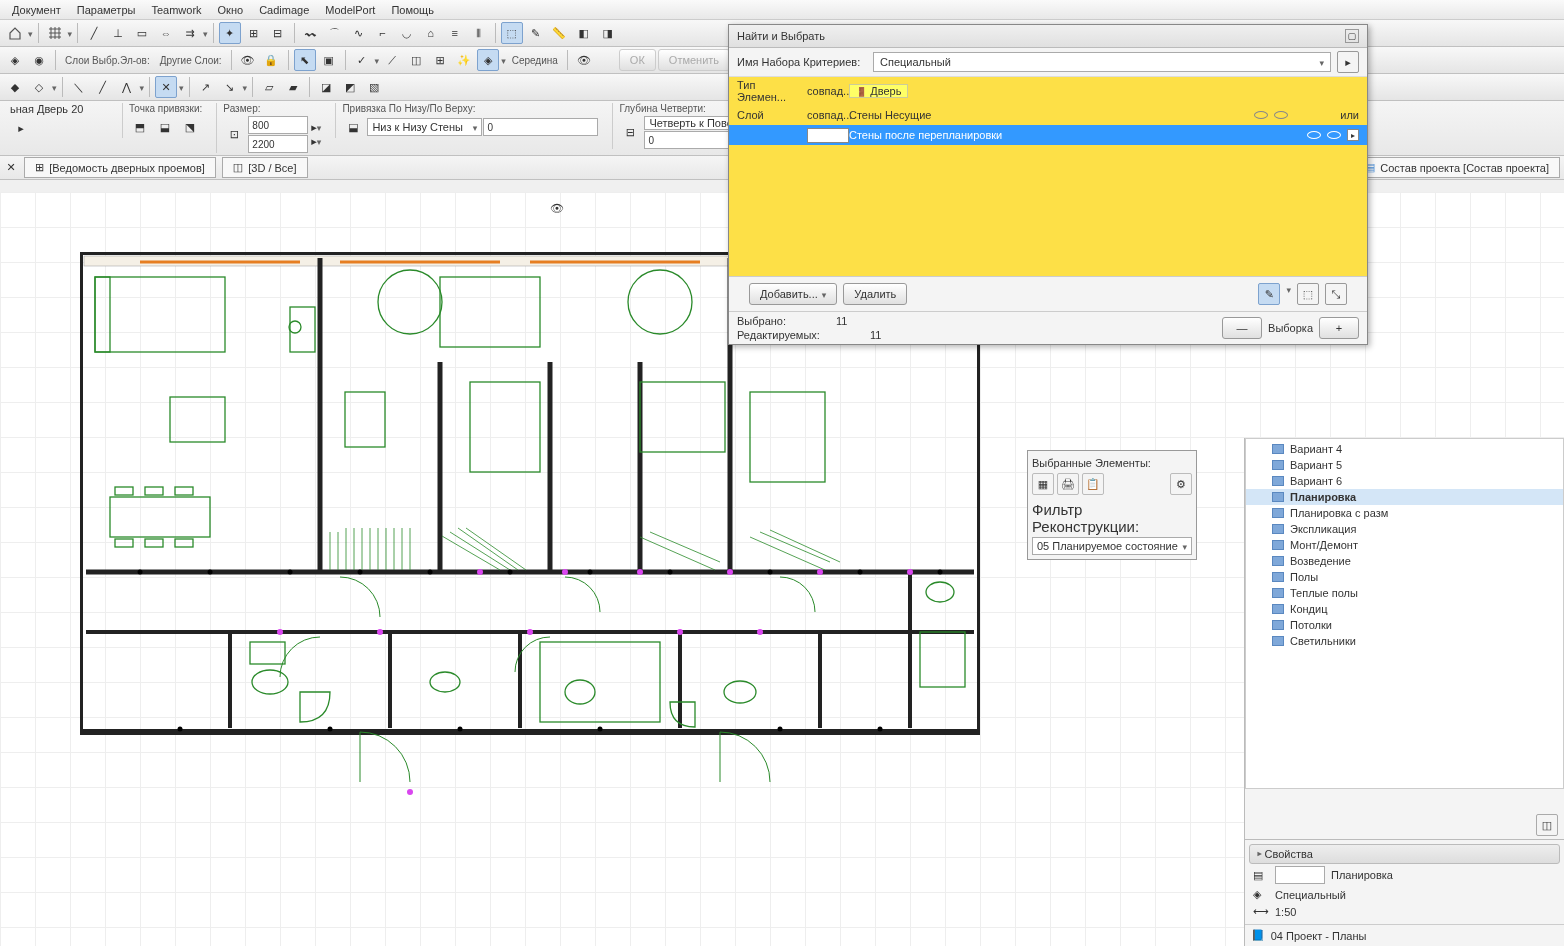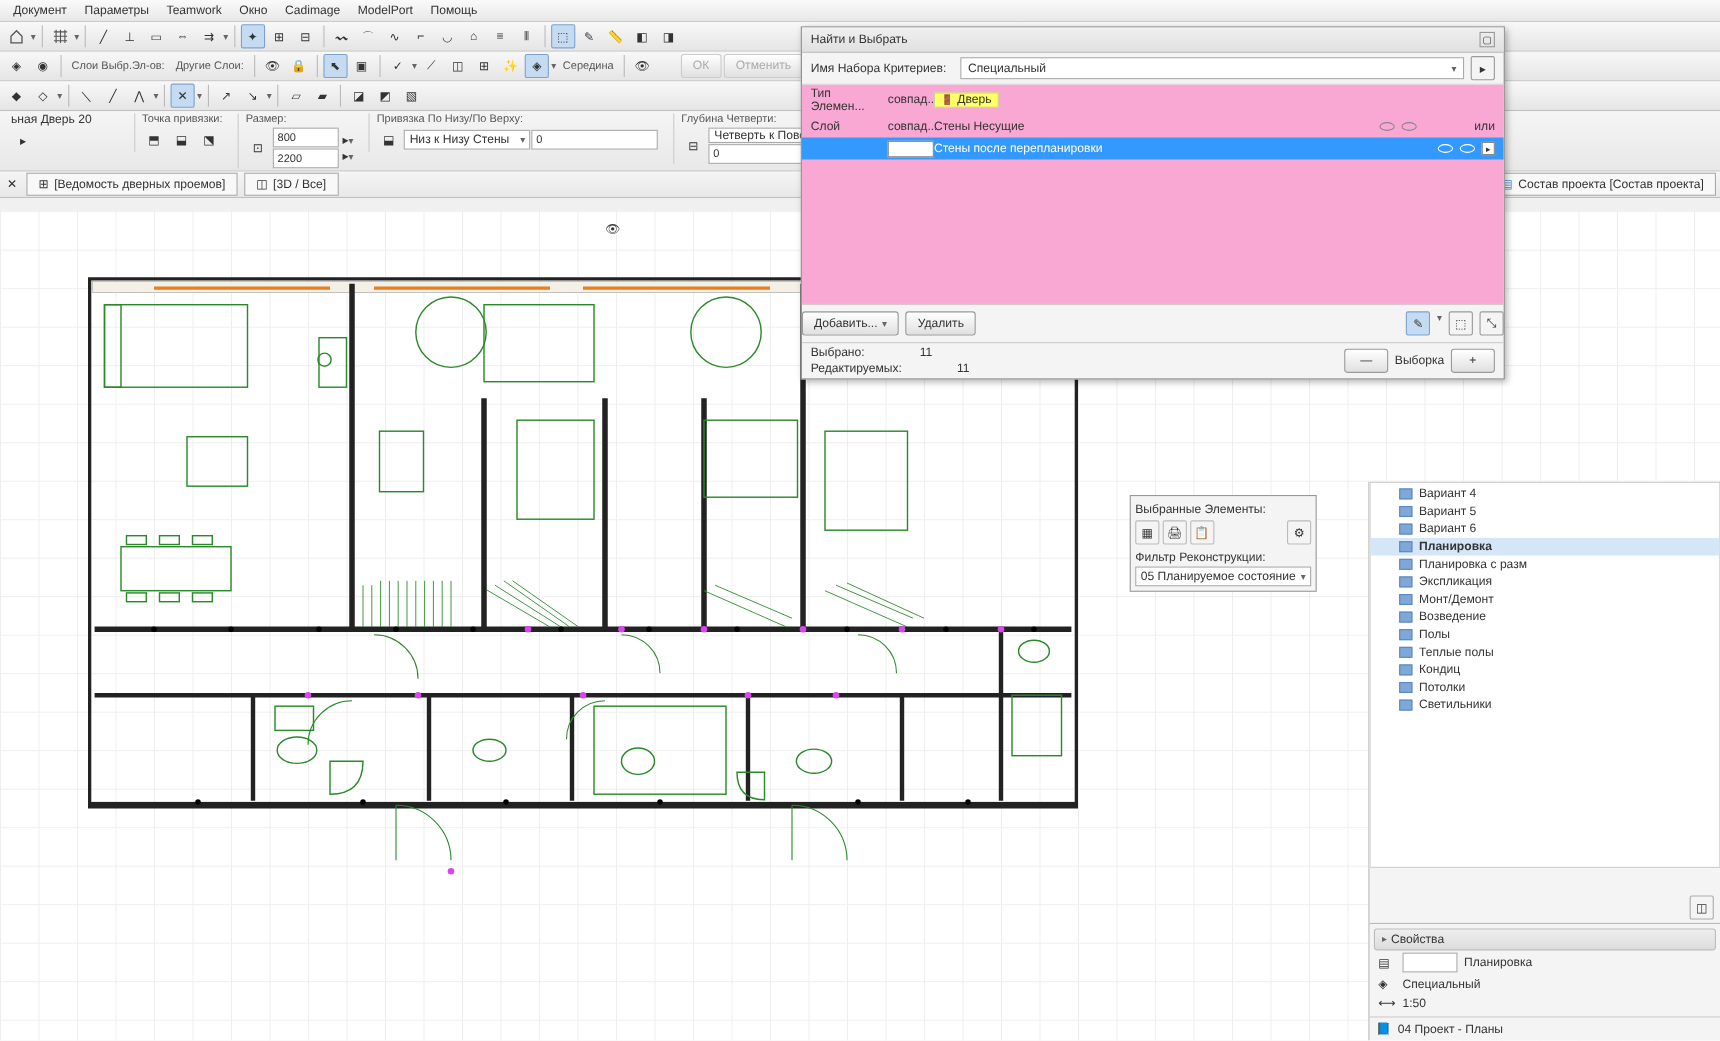--- a/index.html
+++ b/index.html
@@ -27,22 +27,22 @@
 .dlg-title{background:linear-gradient(#f0f0f0,#e0e0e0);border-bottom:1px solid #bbb;padding:4px 8px;display:flex;justify-content:space-between;align-items:center;font-size:12px}
 .dlg-close{width:14px;height:14px;border:1px solid #999;display:flex;align-items:center;justify-content:center;font-size:9px}
 .dlg-row{display:flex;align-items:center;padding:3px 8px;gap:6px;border-bottom:1px solid #ddd}
 .dlg-field-label{width:130px;font-size:11px}
 .dlg-select{flex:1;height:20px;border:1px solid #aaa;background:#fff;padding:0 6px;display:flex;align-items:center;justify-content:space-between}
 .dlg-header-row{display:flex;padding:3px 8px;font-size:11px;color:#444;border-bottom:1px solid #ccc}
 .dlg-crit-row{display:flex;padding:2px 8px;font-size:11px;align-items:center;min-height:20px}
 .dlg-crit-row.sel{background:#3399ff;color:#fff}
 .dlg-crit-row.sel *{color:#fff}
 .hl{background:#ffff66;padding:0 6px;border:1px solid #cc9}
-.dlg-list{height:200px;background:#f9a8d4;border-bottom:1px solid #ccc;overflow:hidden}
-.dlg-btns{padding:6px 0;display:flex;gap:6px;border-bottom:1px solid #ccc}
+.dlg-list{height:200px;background:#fde047;border-bottom:1px solid #ccc;overflow:hidden}
+.dlg-btns{padding:6px 20px;display:flex;gap:6px;border-bottom:1px solid #ccc}
 .dlg-stat{padding:3px 8px;display:flex;justify-content:space-between;align-items:center}
 .dlg-stat-l{display:flex;flex-direction:column;gap:2px}
 .dlg-stat-l div{display:flex;gap:50px}
 .right-panel{position:absolute;right:0;top:438px;width:320px;bottom:0;background:#f4f4f4;border-left:1px solid #bbb;display:flex;flex-direction:column}
 .nav-list{flex:1;overflow:hidden;background:#fff;border:1px solid #ccc;padding:2px 0}
 .nav-item{padding:2px 4px 2px 26px;display:flex;align-items:center;gap:6px;font-size:11px}
 .nav-item.sel{background:#d4e6f7;font-weight:bold}
 .folder-ico{width:12px;height:10px;background:#7fa8d9;border:1px solid #5a88c0;display:inline-block}
 .props{border-top:1px solid #bbb;padding:4px}
 .props-hdr{background:linear-gradient(#eee,#ddd);padding:3px 6px;border:1px solid #bbb;border-radius:3px;display:flex;align-items:center;gap:4px}
@@ -441,21 +441,21 @@
 
 <div class="mini-panel">
   <div style="font-size:11px;padding:2px 0">Выбранные Элементы:</div>
   <div class="mini-panel-row">
     <div class="tb-btn" style="border:1px solid #bbb">▦</div>
     <div class="tb-btn" style="border:1px solid #bbb">🖨</div>
     <div class="tb-btn" style="border:1px solid #bbb">📋</div>
     <div style="flex:1"></div>
     <div class="tb-btn" style="border:1px solid #bbb">⚙</div>
   </div>
-  <div style="font-size:11px;padding:4px 0 2px">Фильтр Реконструкции:</div>
+  <div style="font-size:15px;padding:4px 0 2px">Фильтр Реконструкции:</div>
   <div class="combo">
       <span>05 Планируемое состояние</span>
       <span class="chev"></span>
     </div>
 </div>
 
 <div class="right-panel">
   <div class="nav-list">
     <div class="nav-item">
         <span class="folder-ico"></span>

